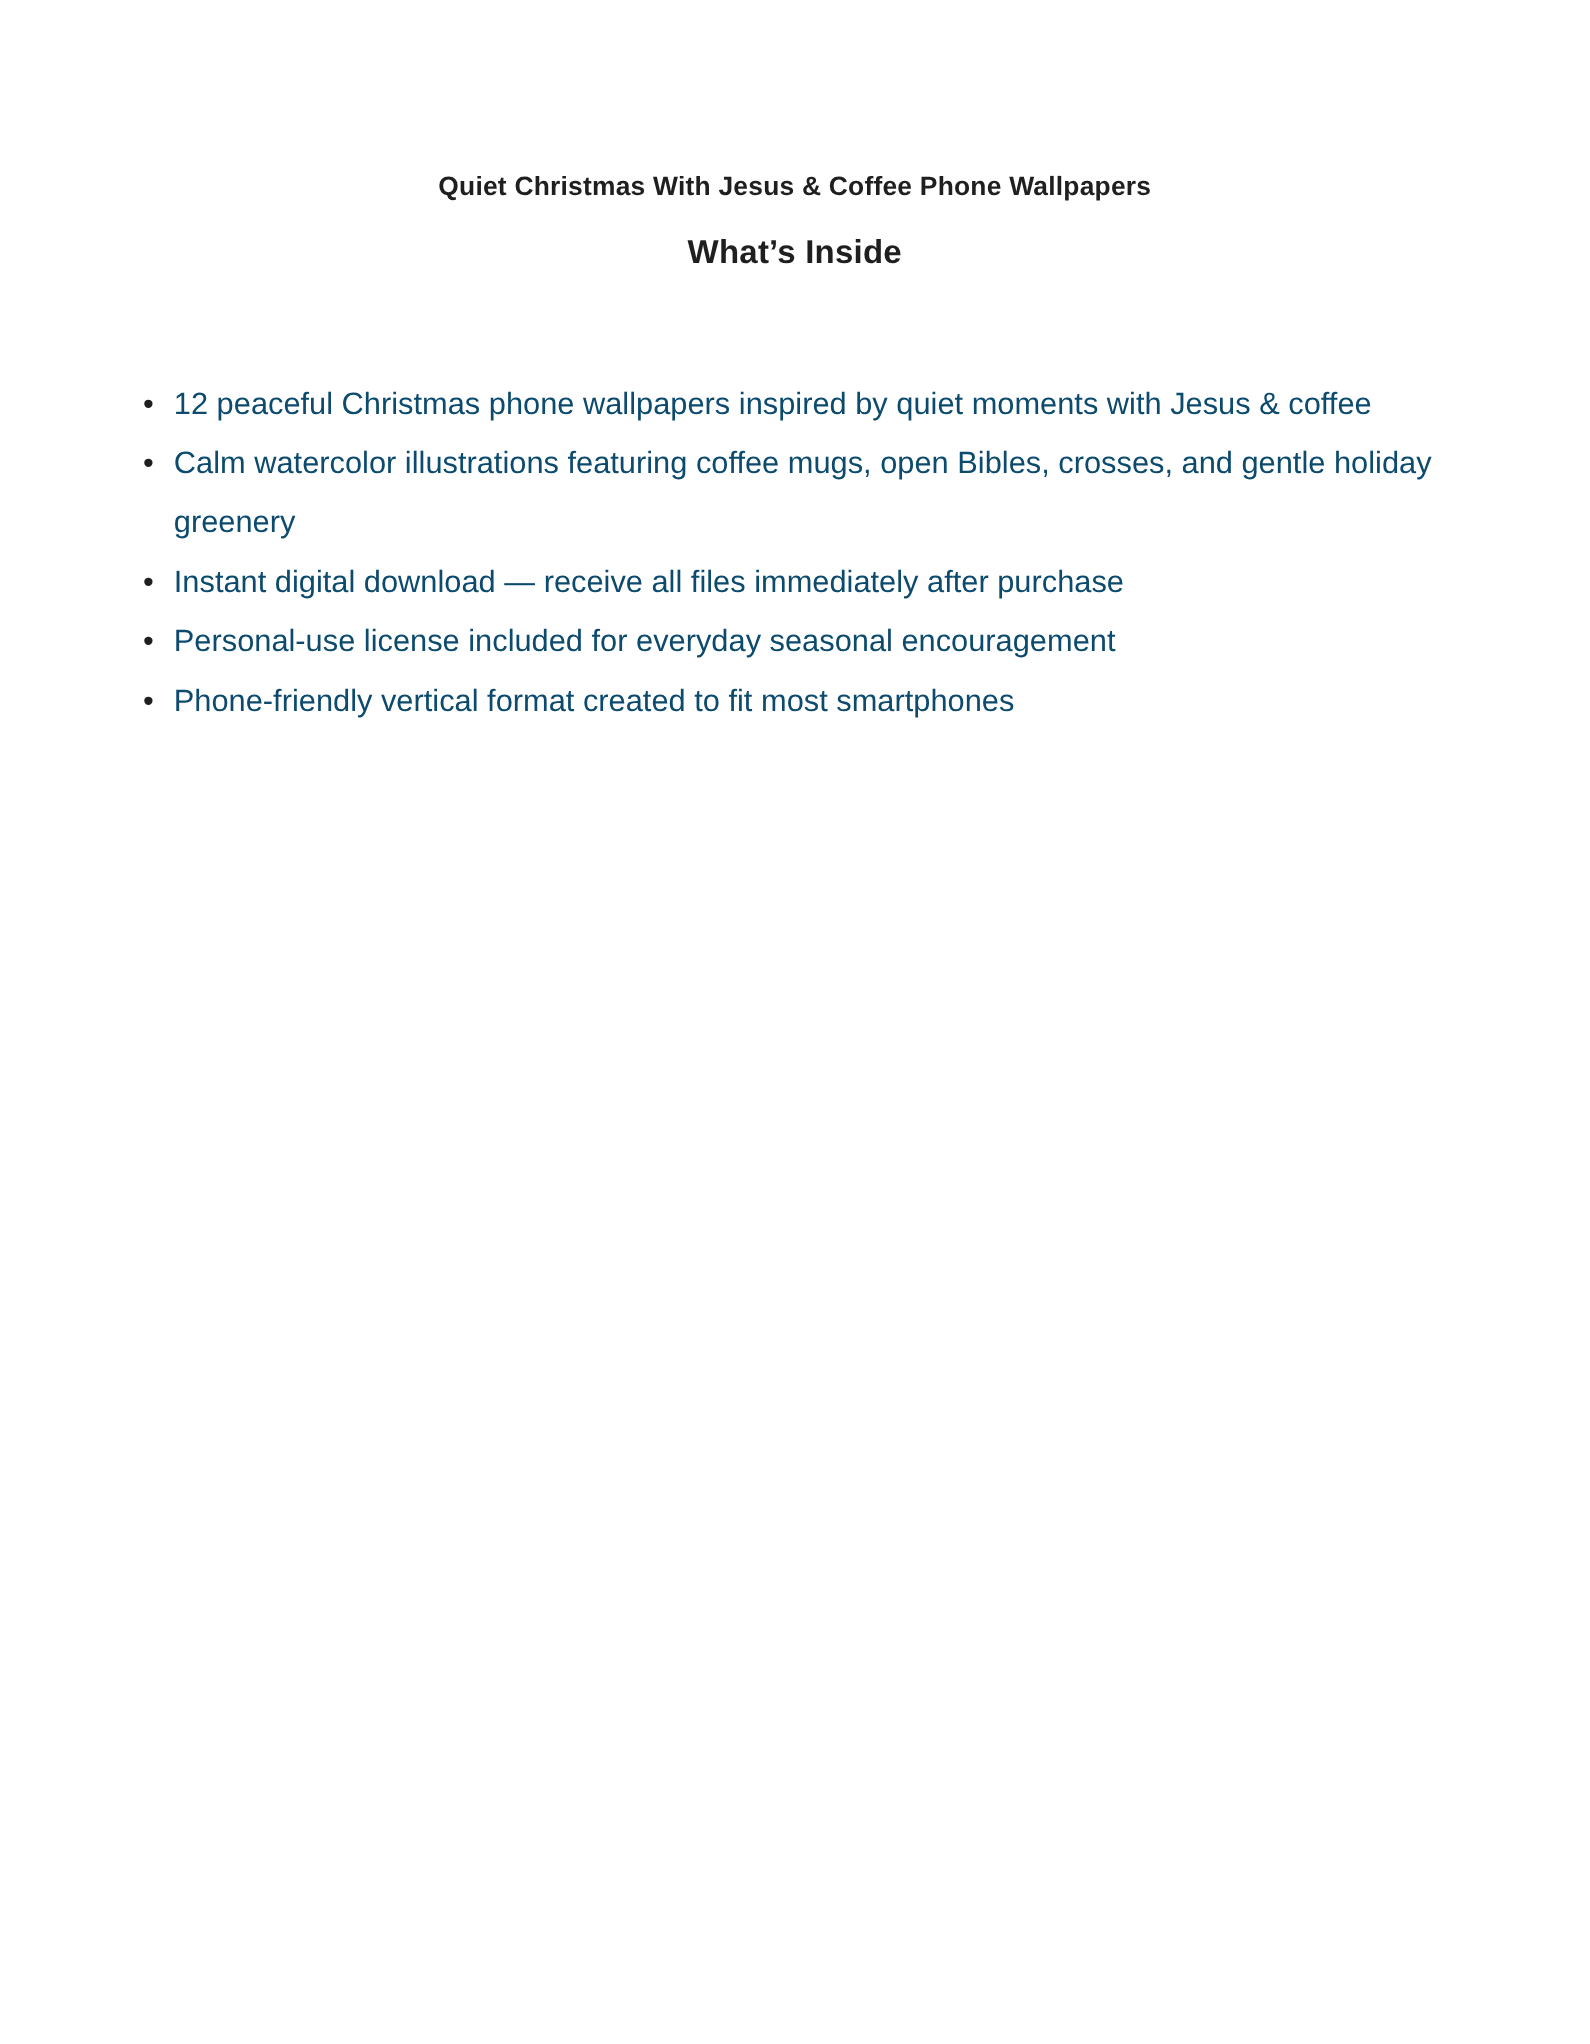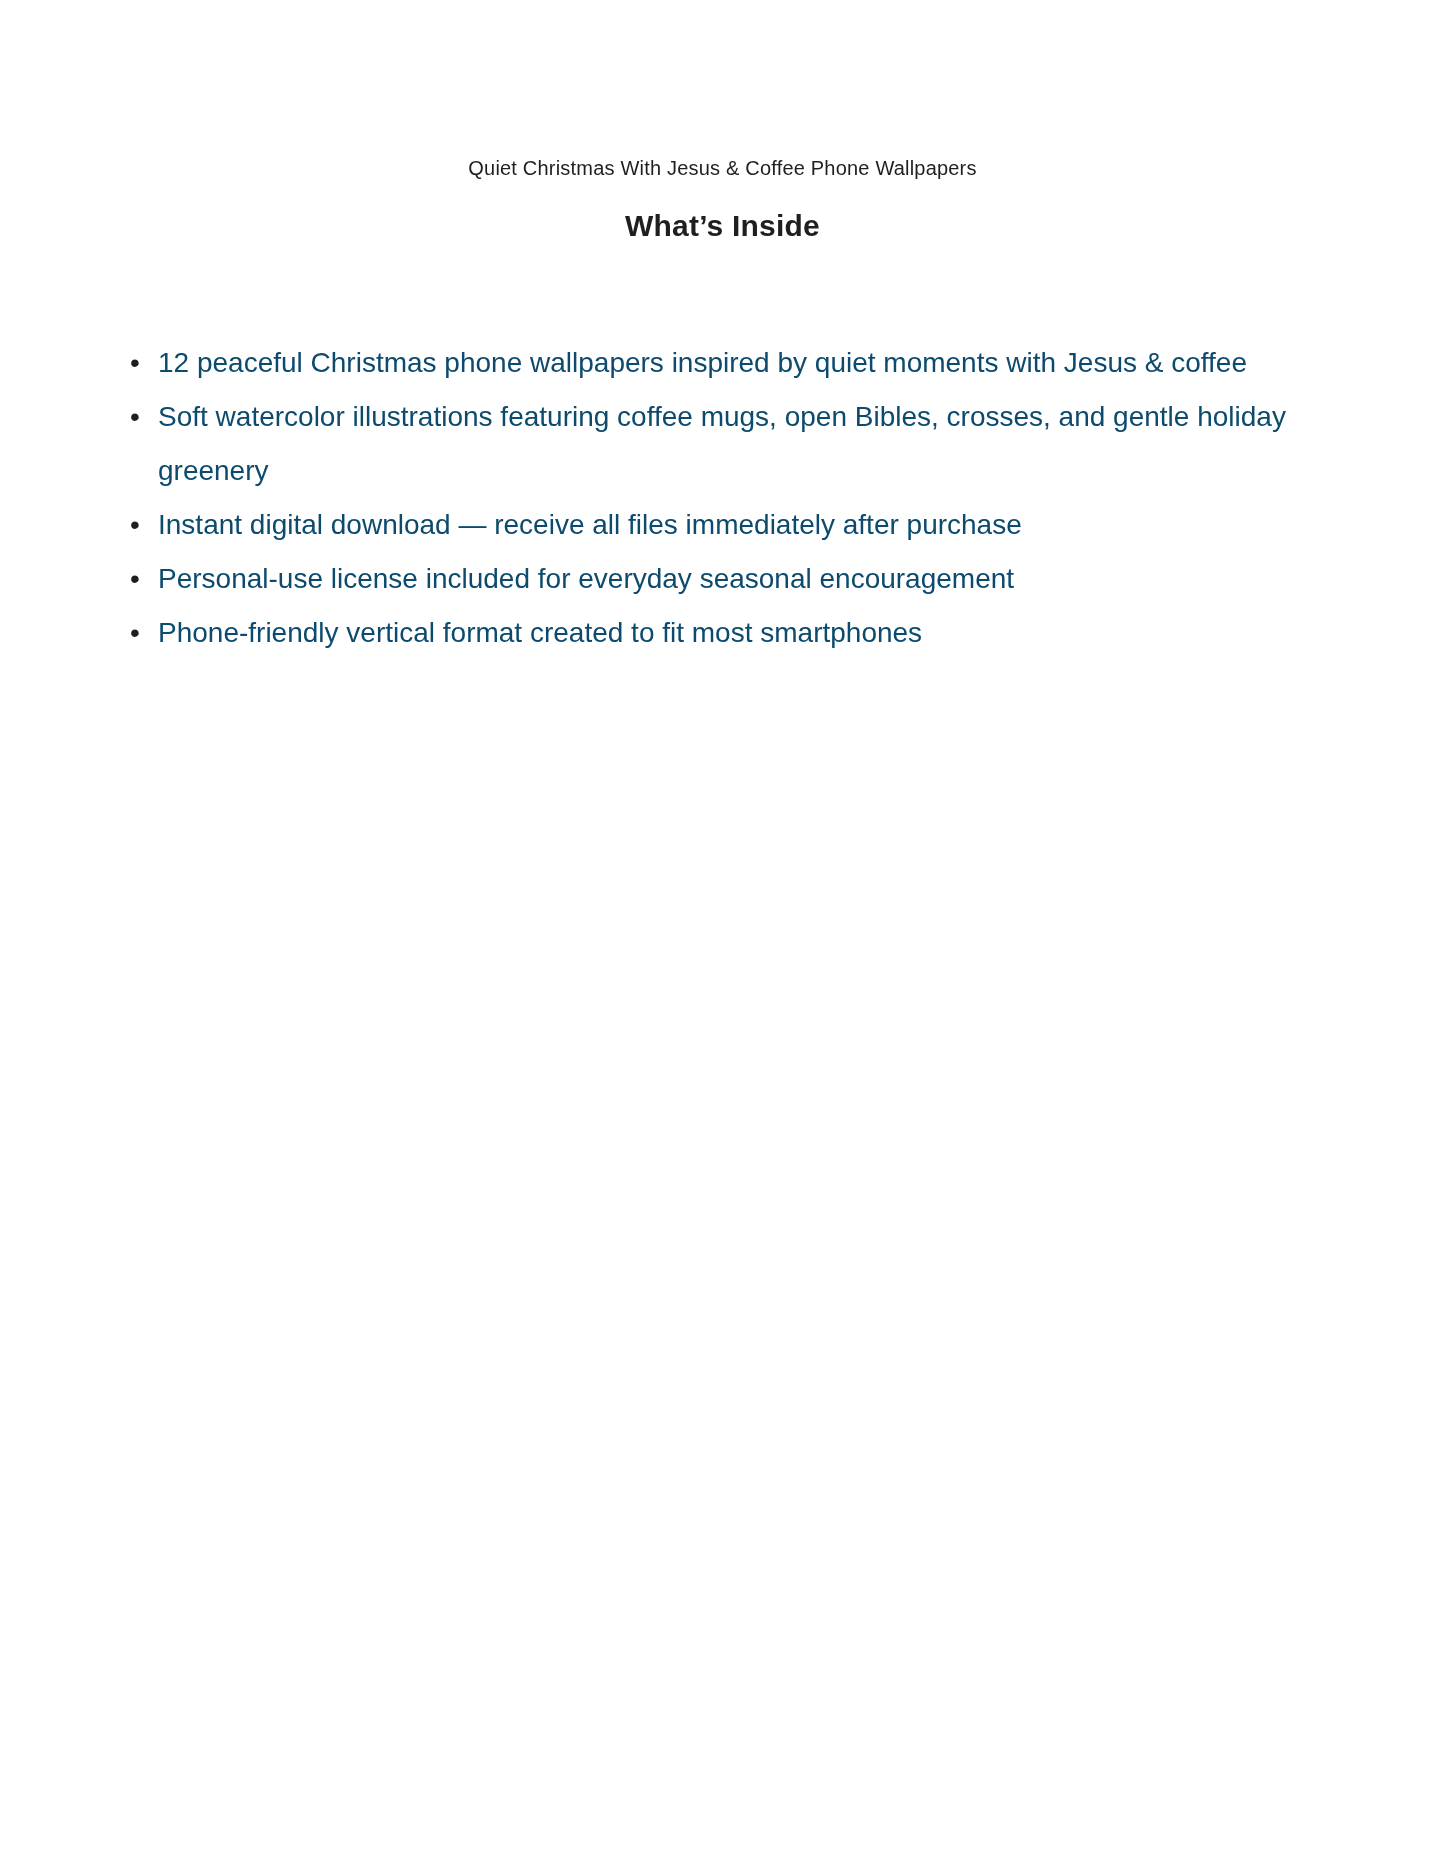--- a/index.html
+++ b/index.html
@@ -13,22 +13,22 @@
     height: 1858px;
     background: #ffffff;
     font-family: "Liberation Sans", "DejaVu Sans", sans-serif;
     color: #1f1f1f;
     box-sizing: border-box;
     padding: 158px 128px 0 128px;
     overflow: hidden;
   }
   .doc-title {
     text-align: center;
-    font-size: 20px;
-    font-weight: 400;
+    font-size: 24px;
+    font-weight: 700;
     line-height: 1.0;
     margin: 0;
     letter-spacing: 0.2px;
   }
   .doc-subtitle {
     text-align: center;
     font-size: 30px;
     font-weight: 700;
     line-height: 1.0;
     margin: 33px 0 0 0;
@@ -59,18 +59,18 @@
   }
 </style>
 </head>
 <body>
 
 <div class="page">
   <h1 class="doc-title">Quiet Christmas With Jesus &amp; Coffee Phone Wallpapers</h1>
   <h2 class="doc-subtitle">What’s Inside</h2>
   <ul class="bullet-list">
     <li>12 peaceful Christmas phone wallpapers inspired by quiet moments with Jesus &amp; coffee</li>
-    <li>Soft watercolor illustrations featuring coffee mugs, open Bibles, crosses, and gentle holiday greenery</li>
+    <li>Calm watercolor illustrations featuring coffee mugs, open Bibles, crosses, and gentle holiday greenery</li>
     <li>Instant digital download — receive all files immediately after purchase</li>
     <li>Personal-use license included for everyday seasonal encouragement</li>
     <li>Phone-friendly vertical format created to fit most smartphones</li>
   </ul>
 </div>
 
 </body></html>

